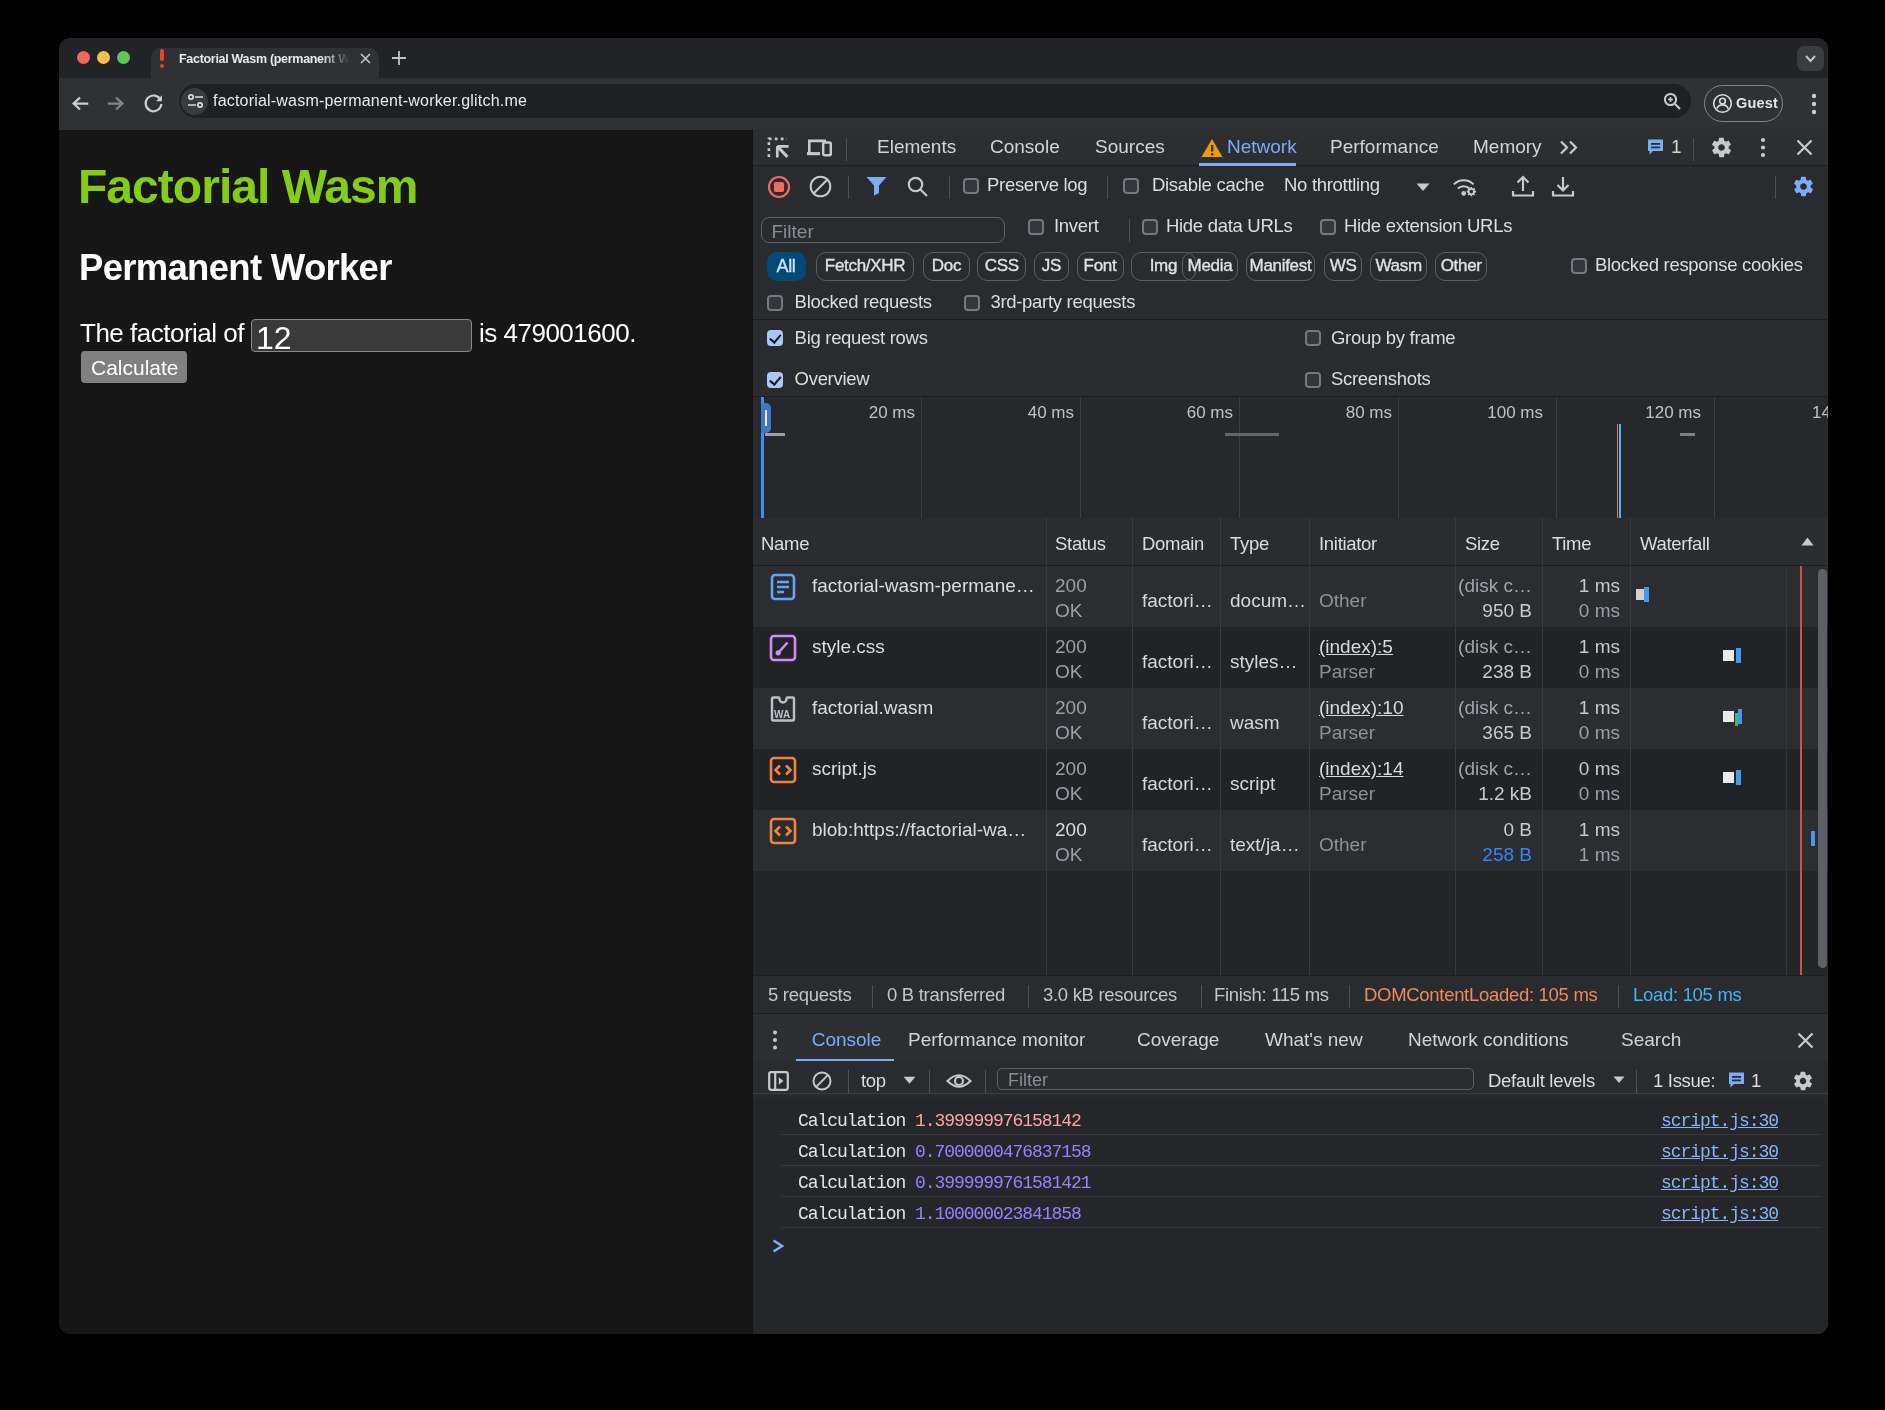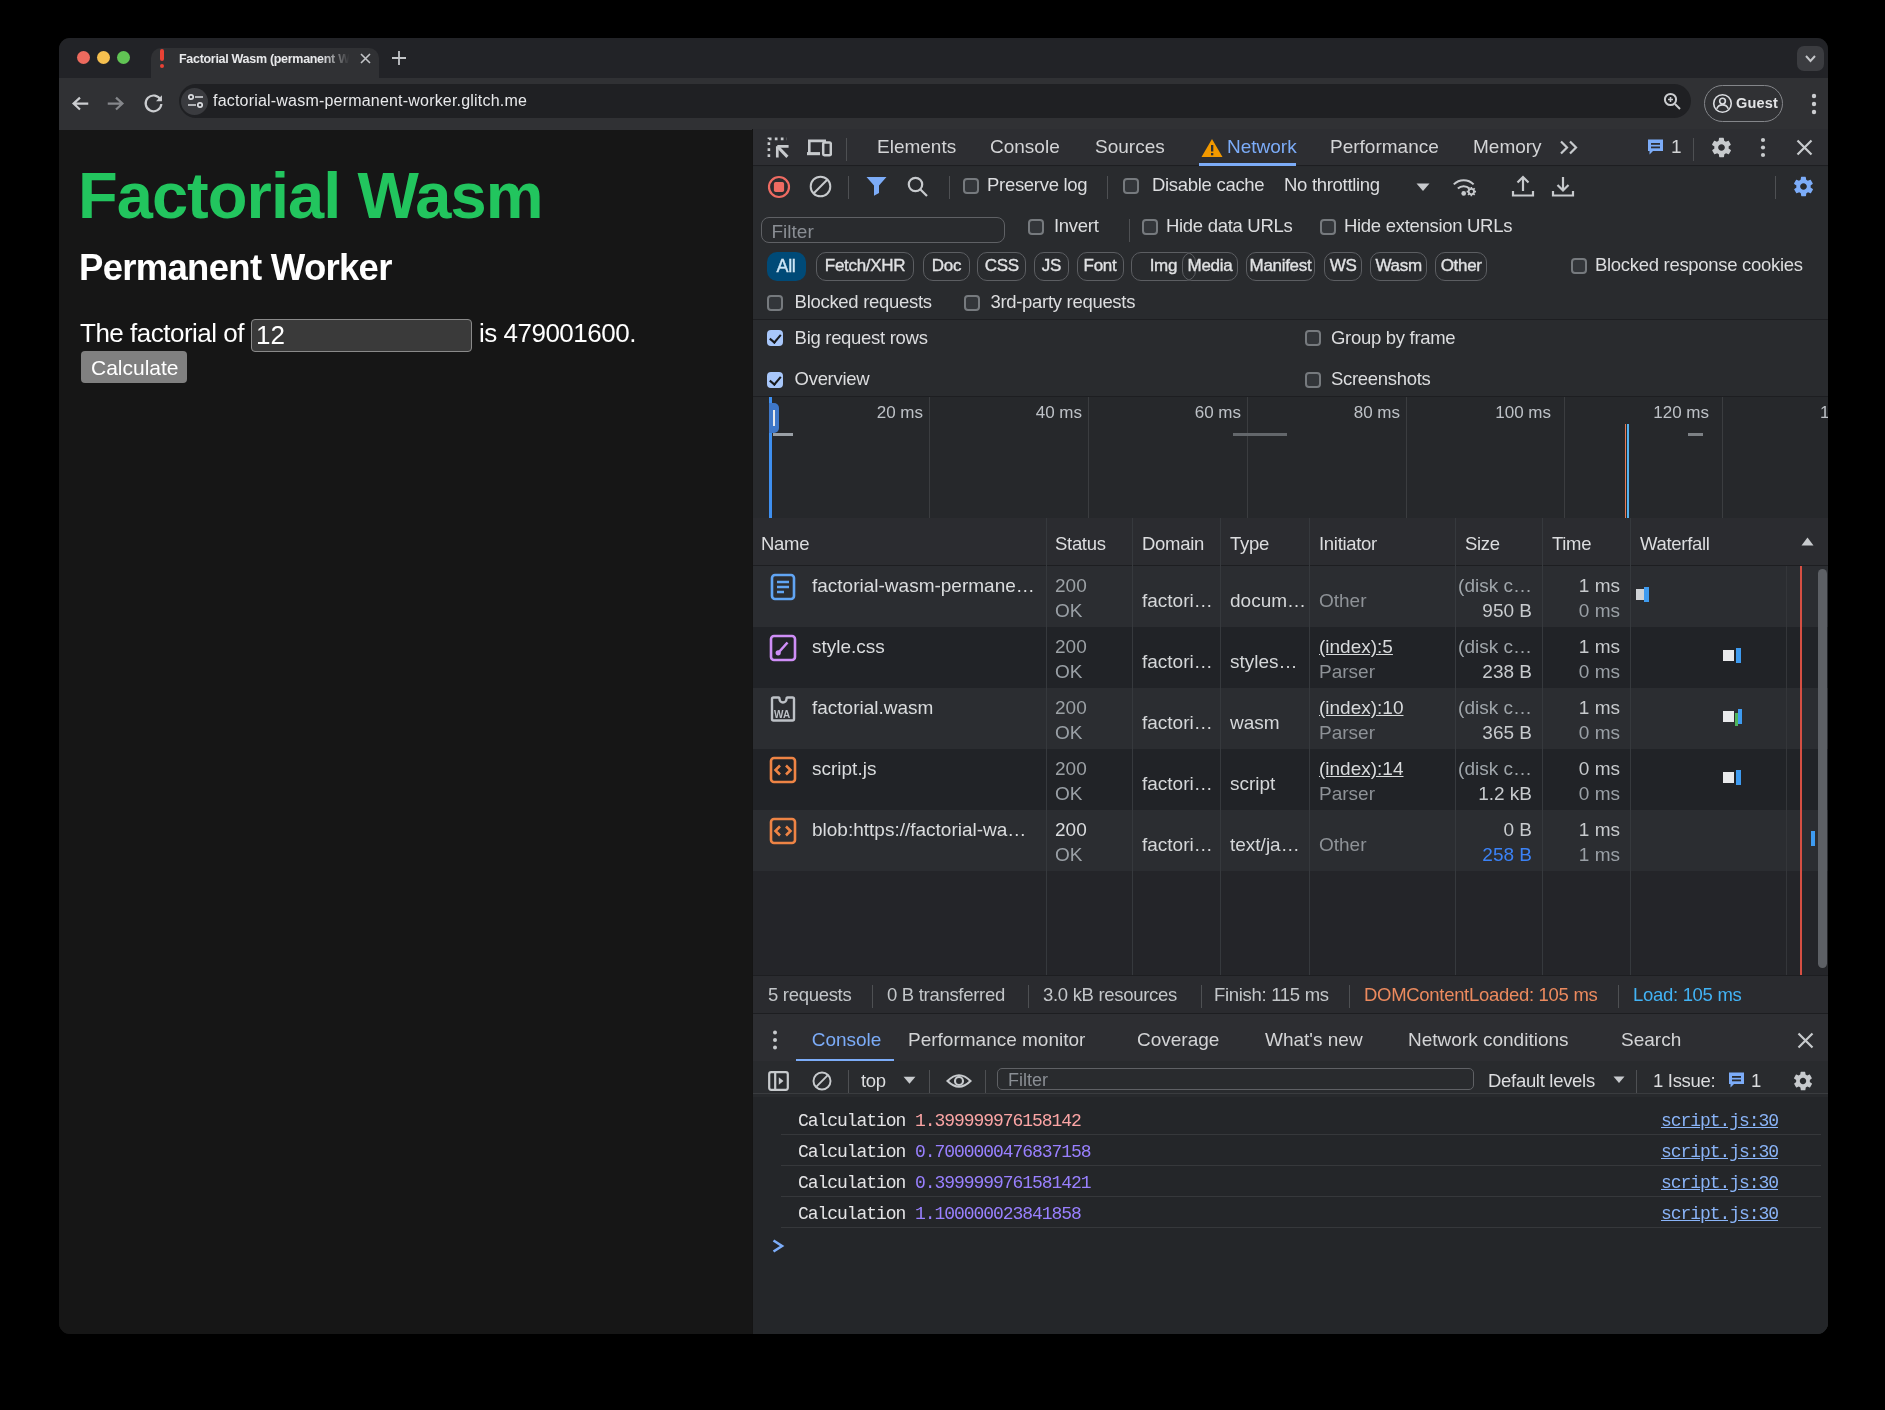--- a/index.html
+++ b/index.html
@@ -111,25 +111,25 @@
         </svg>
       <div style="position:absolute;left:31px;top:9px;font-size:14.5px;font-weight:700;color:#e3e4e6;letter-spacing:.2px;">Guest</div>
     </div>
     <svg class="abs" style="left:1745px;top:15px" width="20" height="22" viewBox="0 0 20 22">
       <circle cx="10" cy="3" r="2.2" fill="#cbcdd0"></circle>
         <circle cx="10" cy="11" r="2.2" fill="#cbcdd0"></circle>
       <circle cx="10" cy="19" r="2.2" fill="#cbcdd0"></circle>
       </svg>
   </div>
   <div id="page">
-    <div class="abs" style="left:19px;top:33px;font-size:65px;font-weight:700;color:#22c55e;line-height:1;letter-spacing:-0.96px;">Factorial Wasm</div>
+    <div class="abs" style="left:19px;top:33px;font-size:48px;font-weight:700;color:#84cc16;line-height:1;letter-spacing:-0.96px;">Factorial Wasm</div>
     <div class="abs" style="left:20px;top:120px;font-size:36.5px;font-weight:700;color:#fff;line-height:1;letter-spacing:-0.7px;">Permanent Worker</div>
     <div class="abs" style="left:21px;top:190px;font-size:26px;color:#fff;line-height:1;letter-spacing:-0.5px;">The factorial of</div>
     <div class="abs" style="left:192px;top:189px;width:221px;height:33px;background:#3a3a3a;border:1.5px solid #8a8a8a;border-radius:4px;"></div>
-    <div class="abs" style="left:197px;top:192px;font-size:26px;color:#fff;line-height:1;">12</div>
+    <div class="abs" style="left:197px;top:192px;font-size:32px;color:#fff;line-height:1;">12</div>
     <div class="abs" style="left:420px;top:190px;font-size:26px;color:#fff;line-height:1;letter-spacing:-0.5px;">is 479001600.</div>
     <div class="abs" style="left:21.5px;top:221px;width:106px;height:31.5px;background:#808080;border-radius:4px;"></div>
     <div class="abs" style="left:32px;top:227px;font-size:21px;color:#fff;line-height:1;">Calculate</div>
   </div>
   <div id="dev">
 
     <div class="abs" style="left:0;top:0;width:1076px;height:37px;background:#2d2e32;border-bottom:1px solid #1d1e21;">
       <svg class="abs" style="left:13px;top:7px" width="24" height="24" viewBox="0 0 24 24">
         <path d="M2.9 21 L2.9 2.9 L21 2.9" fill="none" stroke="#c7cacd" stroke-width="2.6" stroke-dasharray="2.7 3.3"></path>
         <path d="M11.3 10.3 L22.6 10.3 M11.3 10.3 L11.3 21.6" fill="none" stroke="#c7cacd" stroke-width="2.7"></path>
@@ -270,21 +270,21 @@
       <div class="cb on" style="left:14px;top:10px"></div>
       <div class="lbl" style="left:41.6px;top:7px;">Big request rows</div>
       <div class="cb" style="left:552px;top:10px"></div>
       <div class="lbl" style="left:578px;top:7px;">Group by frame</div>
       <div class="cb on" style="left:14px;top:51.5px"></div>
       <div class="lbl" style="left:41.6px;top:48px;">Overview</div>
       <div class="cb" style="left:552px;top:51.5px"></div>
       <div class="lbl" style="left:578px;top:48px;">Screenshots</div>
     </div>
 
-    <div class="abs" style="left:16px;top:268px;width:1076px;height:121px;background:#26282b;overflow:hidden;padding-left:48px;">
+    <div class="abs" style="left:8px;top:268px;width:1076px;height:121px;background:#26282b;overflow:hidden;padding-left:48px;">
       <div class="gline" style="left:160px;top:0;height:121px;"></div>
       <div class="gline" style="left:319px;top:0;height:121px;"></div>
       <div class="gline" style="left:478px;top:0;height:121px;"></div>
       <div class="gline" style="left:637px;top:0;height:121px;"></div>
       <div class="gline" style="left:795px;top:0;height:121px;"></div>
       <div class="gline" style="left:953px;top:0;height:121px;"></div>
       <div class="glab" style="left:94px;top:6px;">20 ms</div>
       <div class="glab" style="left:253px;top:6px;">40 ms</div>
       <div class="glab" style="left:412px;top:6px;">60 ms</div>
       <div class="glab" style="left:571px;top:6px;">80 ms</div>

